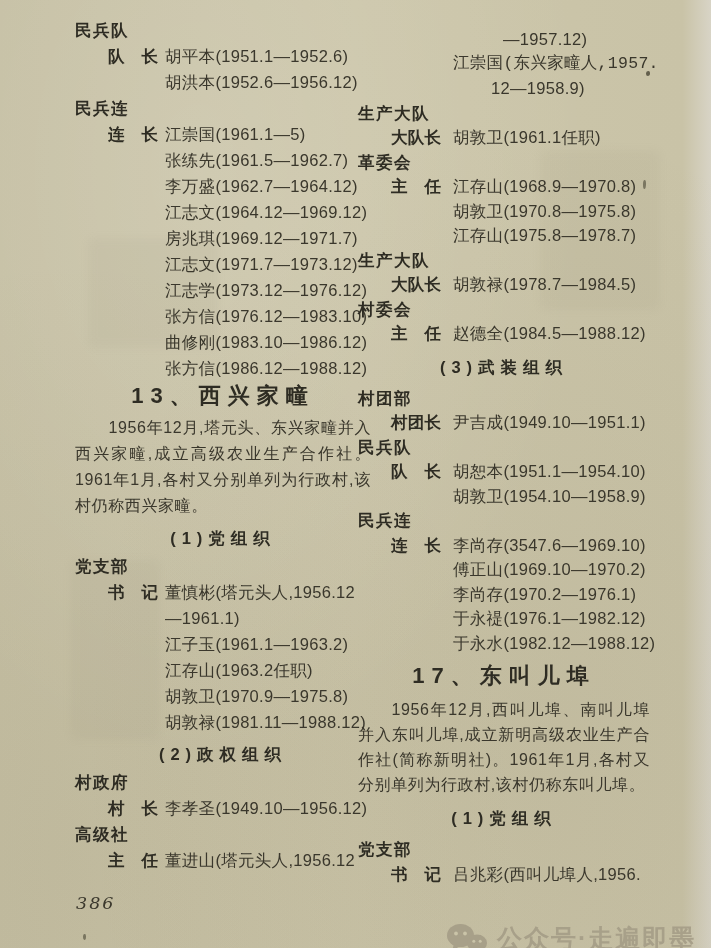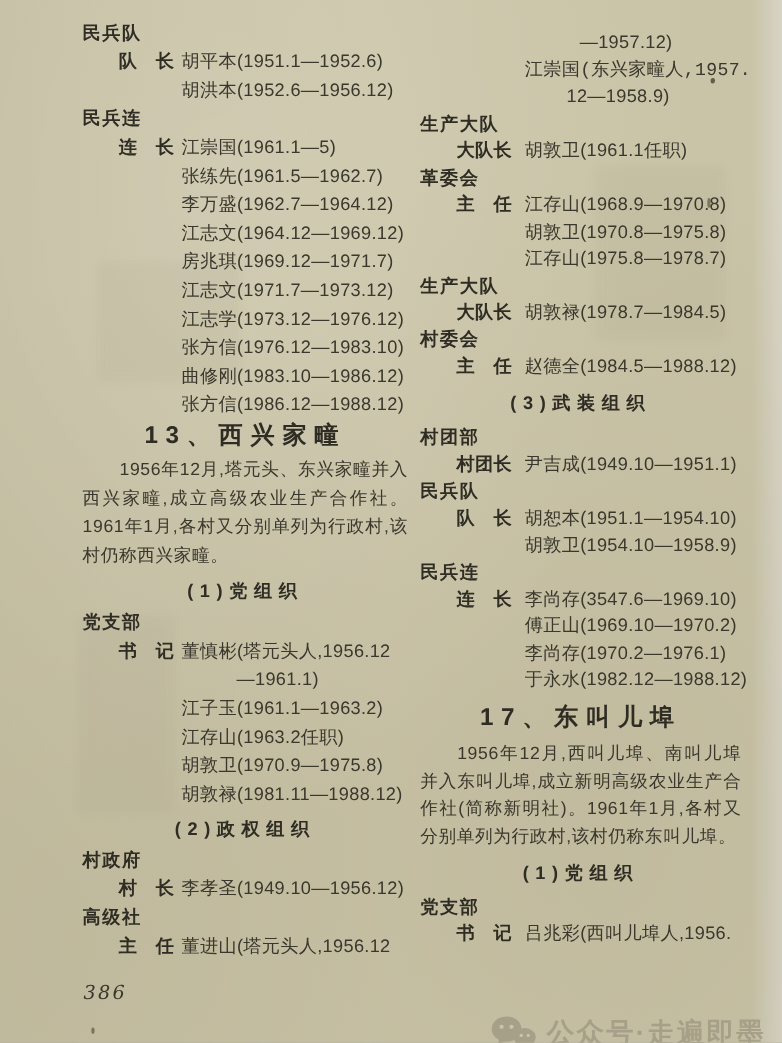--- a/index.html
+++ b/index.html
@@ -20,28 +20,28 @@
       radial-gradient(ellipse at 75% 80%, rgba(110,100,70,0.10), transparent 60%),
       radial-gradient(ellipse at 10% 90%, rgba(110,100,70,0.08), transparent 50%),
       linear-gradient(90deg, #c5bfa3 0%, #ccc6aa 50%, #c9c3a7 96%, var(--paper_edge) 100%),
       var(--paper);
   }
   .ghost { position:absolute; background:#8d8670; opacity:0.07; filter:blur(4px); border-radius:6px; }
   .speck { position:absolute; width:4px; height:5px; background:#4a4636; border-radius:50% 40% 55% 45%; opacity:0.8; }
 
   .col { position:absolute; font-size:16.5px; letter-spacing:0.3px; }
   .col-left  { left:75px;  top:17px; width:296px; line-height:26px; }
-  .col-right { left:382px; top:27px; width:292px; line-height:24.5px; }
+  .col-right { left:358px; top:27px; width:292px; line-height:24.5px; }
 
   .org { font-weight:700; color:var(--ink_bold); letter-spacing:1.5px; }
   .row { display:flex; }
   .role { flex:0 0 90px; padding-left:33px; font-weight:700; color:var(--ink_bold); white-space:nowrap; }
   .col-right .role { flex-basis:95px; }
   .val { flex:1; white-space:nowrap; }
-  .val2 { display:block; margin-left:50px; white-space:nowrap; }
+  .val2 { display:block; white-space:nowrap; }
 
   .cont { white-space:nowrap; }
   .cont-1 { margin-left:145px; }
   .cont-2 { margin-left:95px;font-family:Liberation Mono, monospace; }
   .cont-3 { margin-left:133px; }
 
   .h-village {
     font-size:22px; font-weight:700; color:var(--ink_bold);
     text-align:center; letter-spacing:7px; line-height:30px;
     margin:0 0 4px;
@@ -246,20 +246,21 @@
     <div class="row">
       <span class="role"></span>
       <span class="val">傅正山(1969.10—1970.2)</span>
     </div>
     <div class="row">
       <span class="role"></span>
       <span class="val">李尚存(1970.2—1976.1)</span>
     </div>
     <div class="row">
       <span class="role"></span>
+      <span class="val">于永禔(1976.1—1982.12)</span>
     </div>
     <div class="row">
       <span class="role"></span>
       <span class="val">于永水(1982.12—1988.12)</span>
     </div>
 
     <h2 class="h-village">17、东叫儿埠</h2>
     <p class="para">1956年12月,西叫儿埠、南叫儿埠并入东叫儿埠,成立新明高级农业生产合作社(简称新明社)。1961年1月,各村又分别单列为行政村,该村仍称东叫儿埠。</p>
 
     <div class="subtitle">(1)党组织</div>

